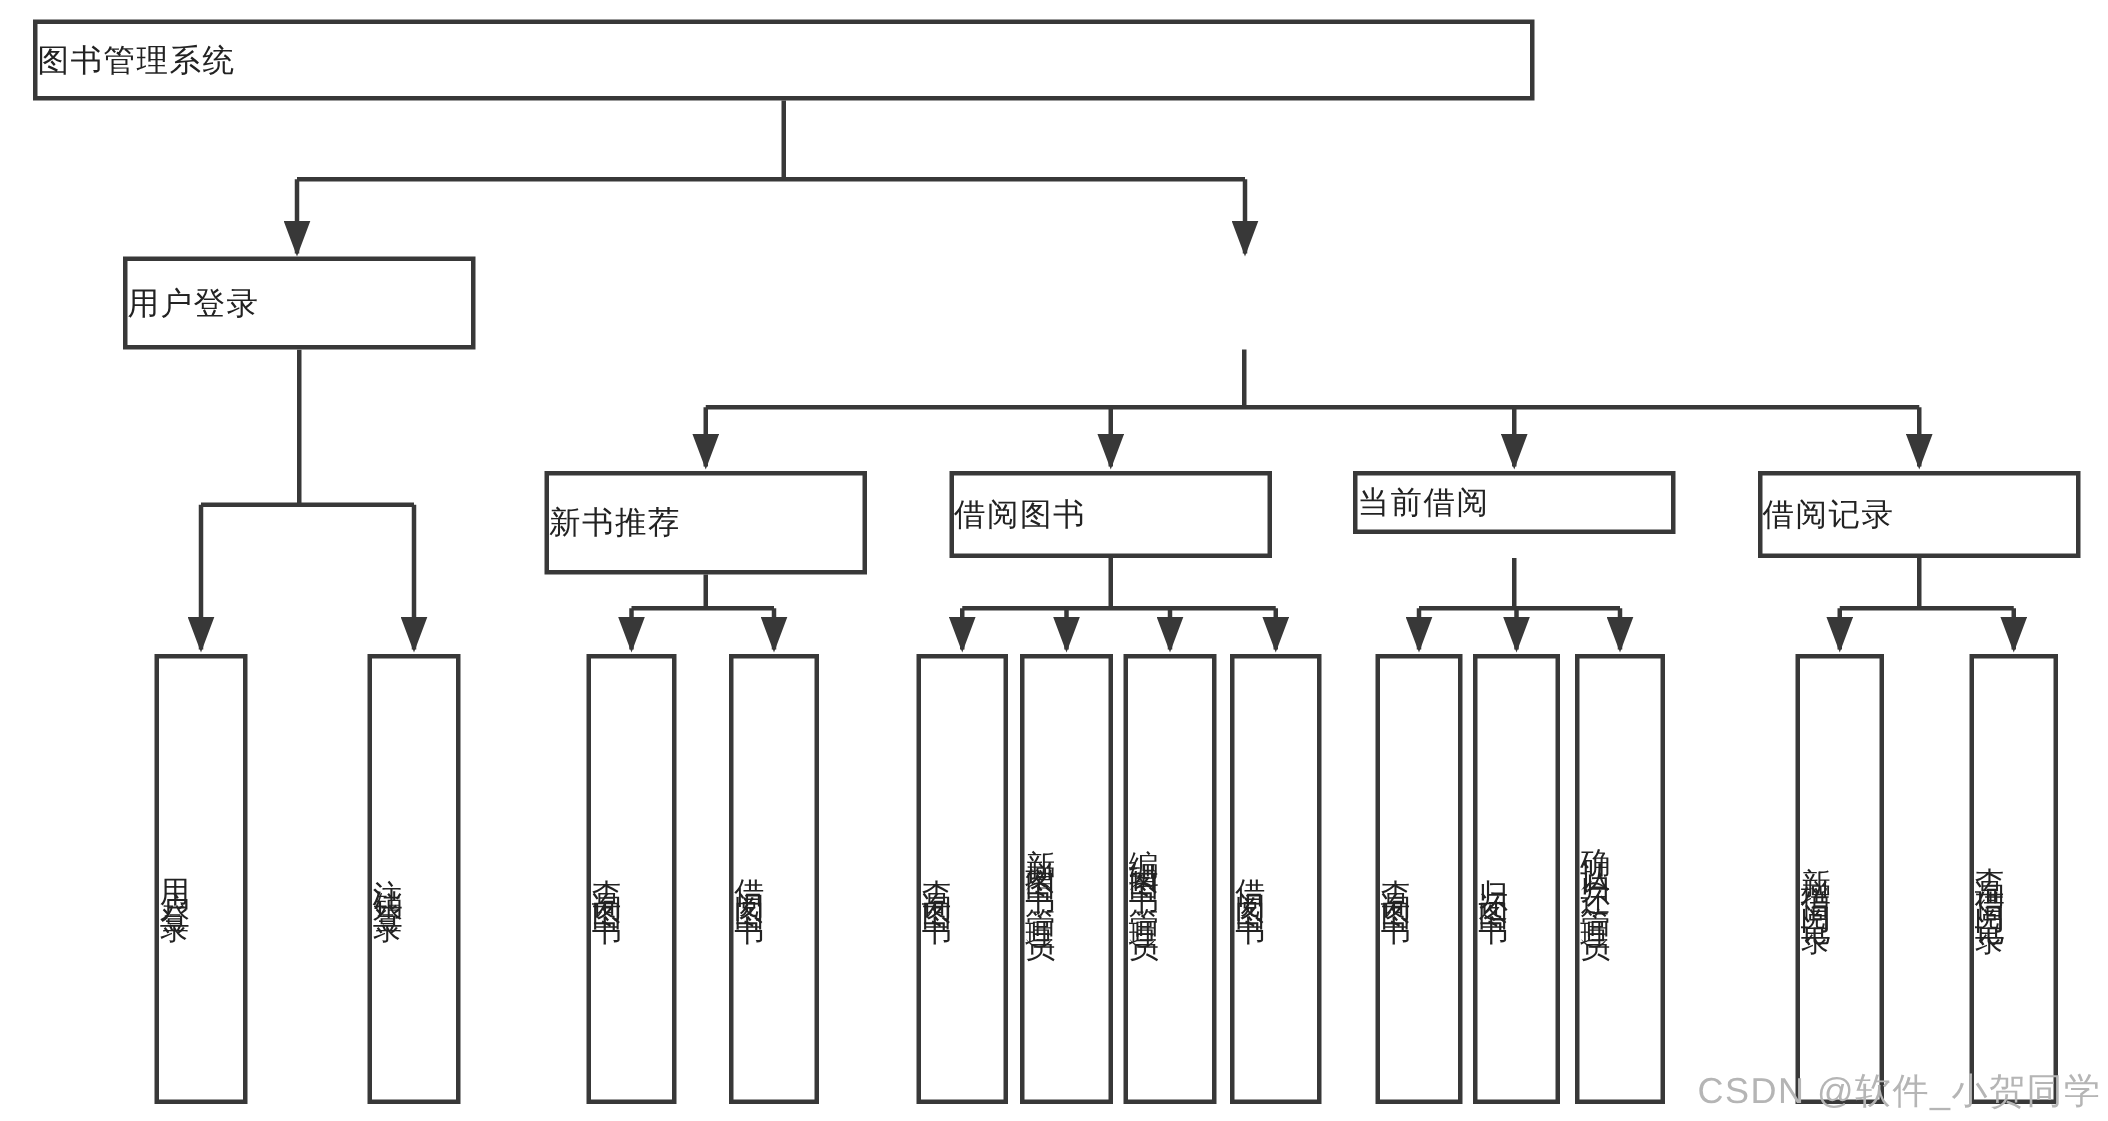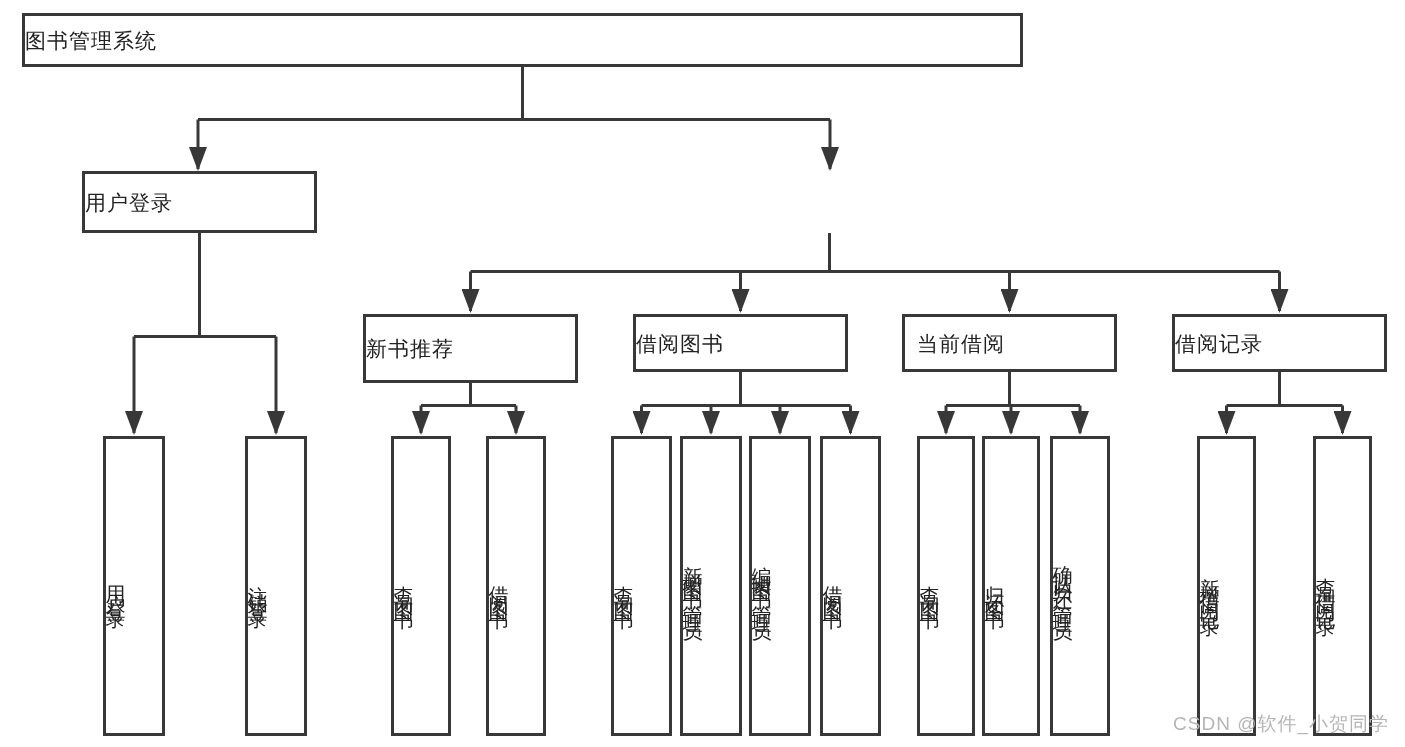--- a/index.html
+++ b/index.html
@@ -37,23 +37,23 @@
   .vlabel{
     writing-mode:vertical-lr;
     text-orientation:mixed;
     font-size:20px;
     letter-spacing:8px;
     line-height:1;
     white-space:nowrap;
   }
   .watermark{
     position:absolute;
-    top:711px;right:16px;
+    top:711px;right:4px;
     z-index:5;
-    font-size:19px;
+    font-size:24px;
     color:var(--watermark);
     letter-spacing:1px;
     white-space:nowrap;
   }
 </style>
 </head>
 <body>
 
 <div class="canvas">
 
@@ -114,21 +114,21 @@
   <div class="node" style="left:82px;top:171px;width:235px;height:62px;">
     <span class="hlabel">用户登录</span>
   </div>
 
   <div class="node" style="left:363px;top:314px;width:215px;height:69px;">
     <span class="hlabel">新书推荐</span>
   </div>
   <div class="node" style="left:633px;top:314px;width:215px;height:58px;">
     <span class="hlabel">借阅图书</span>
   </div>
-  <div class="node" style="left:902px;top:314px;width:215px;height:58px;padding-left:12px;">
+  <div class="node" style="left:902px;top:314px;width:215px;height:42px;">
     <span class="hlabel">当前借阅</span>
   </div>
   <div class="node" style="left:1172px;top:314px;width:215px;height:58px;">
     <span class="hlabel">借阅记录</span>
   </div>
 
   <div class="node" style="left:103px;top:436px;width:62px;height:300px;">
     <span class="vlabel">用户登录</span>
   </div>
   <div class="node" style="left:245px;top:436px;width:62px;height:300px;">

